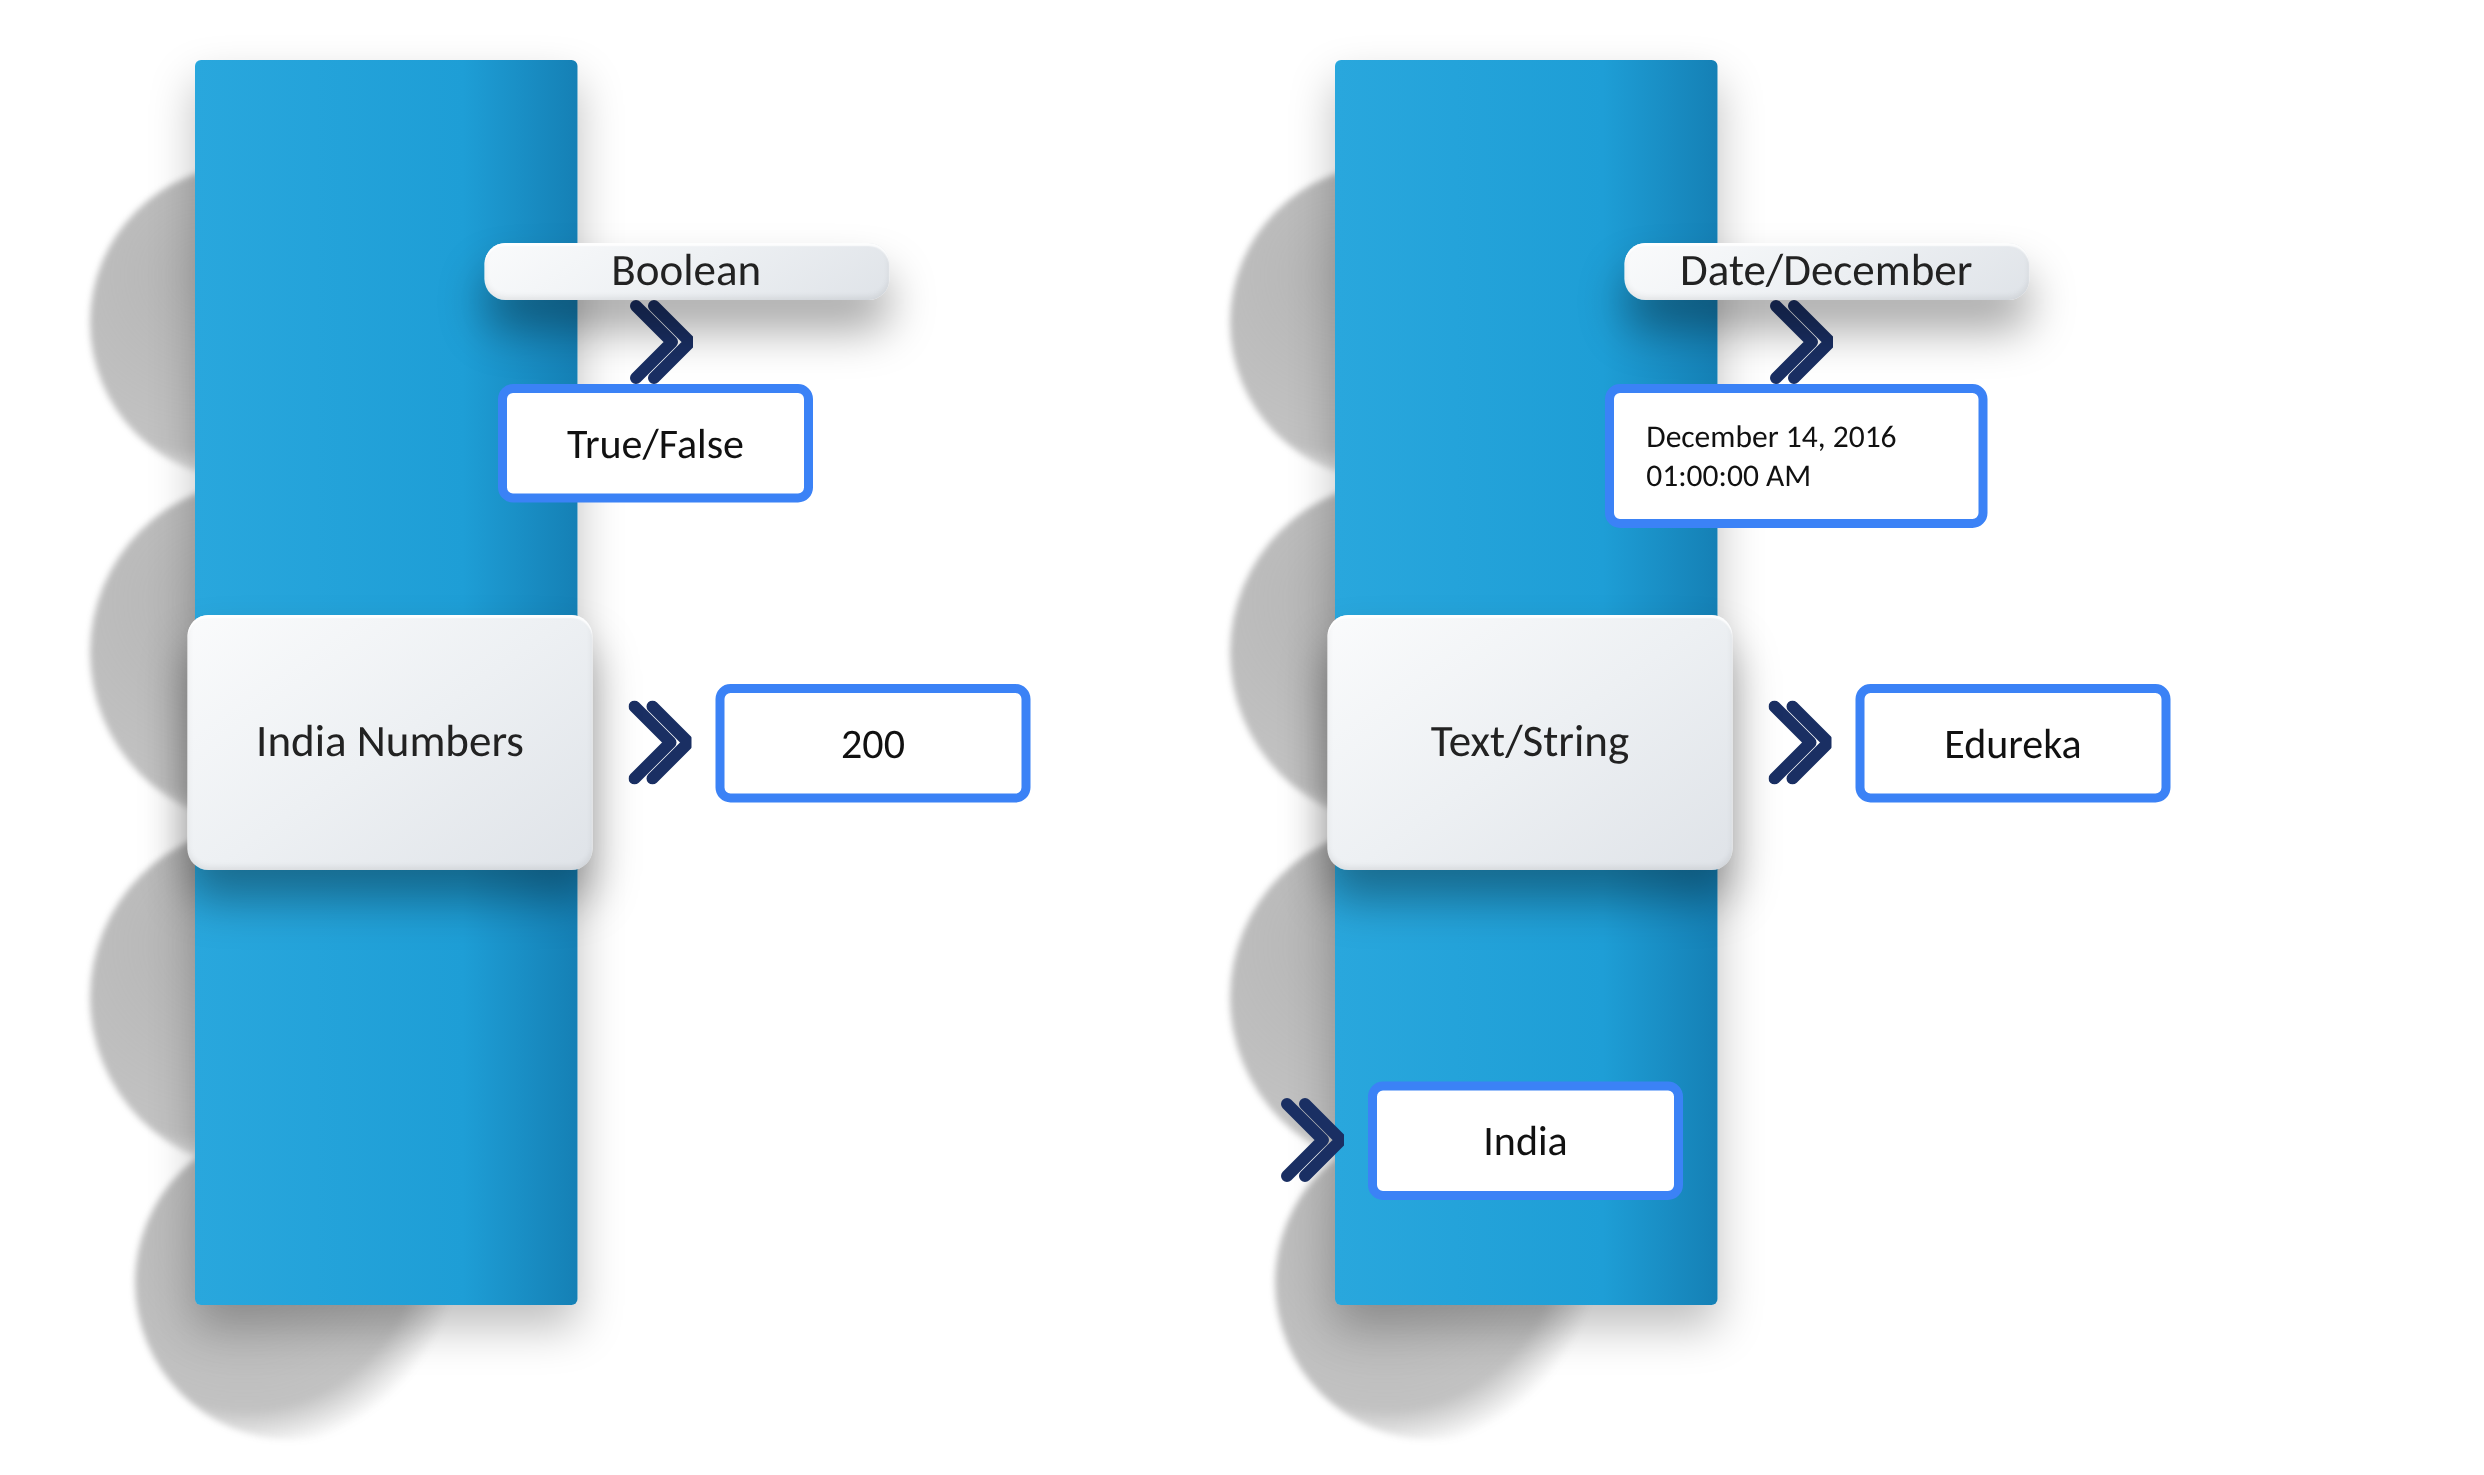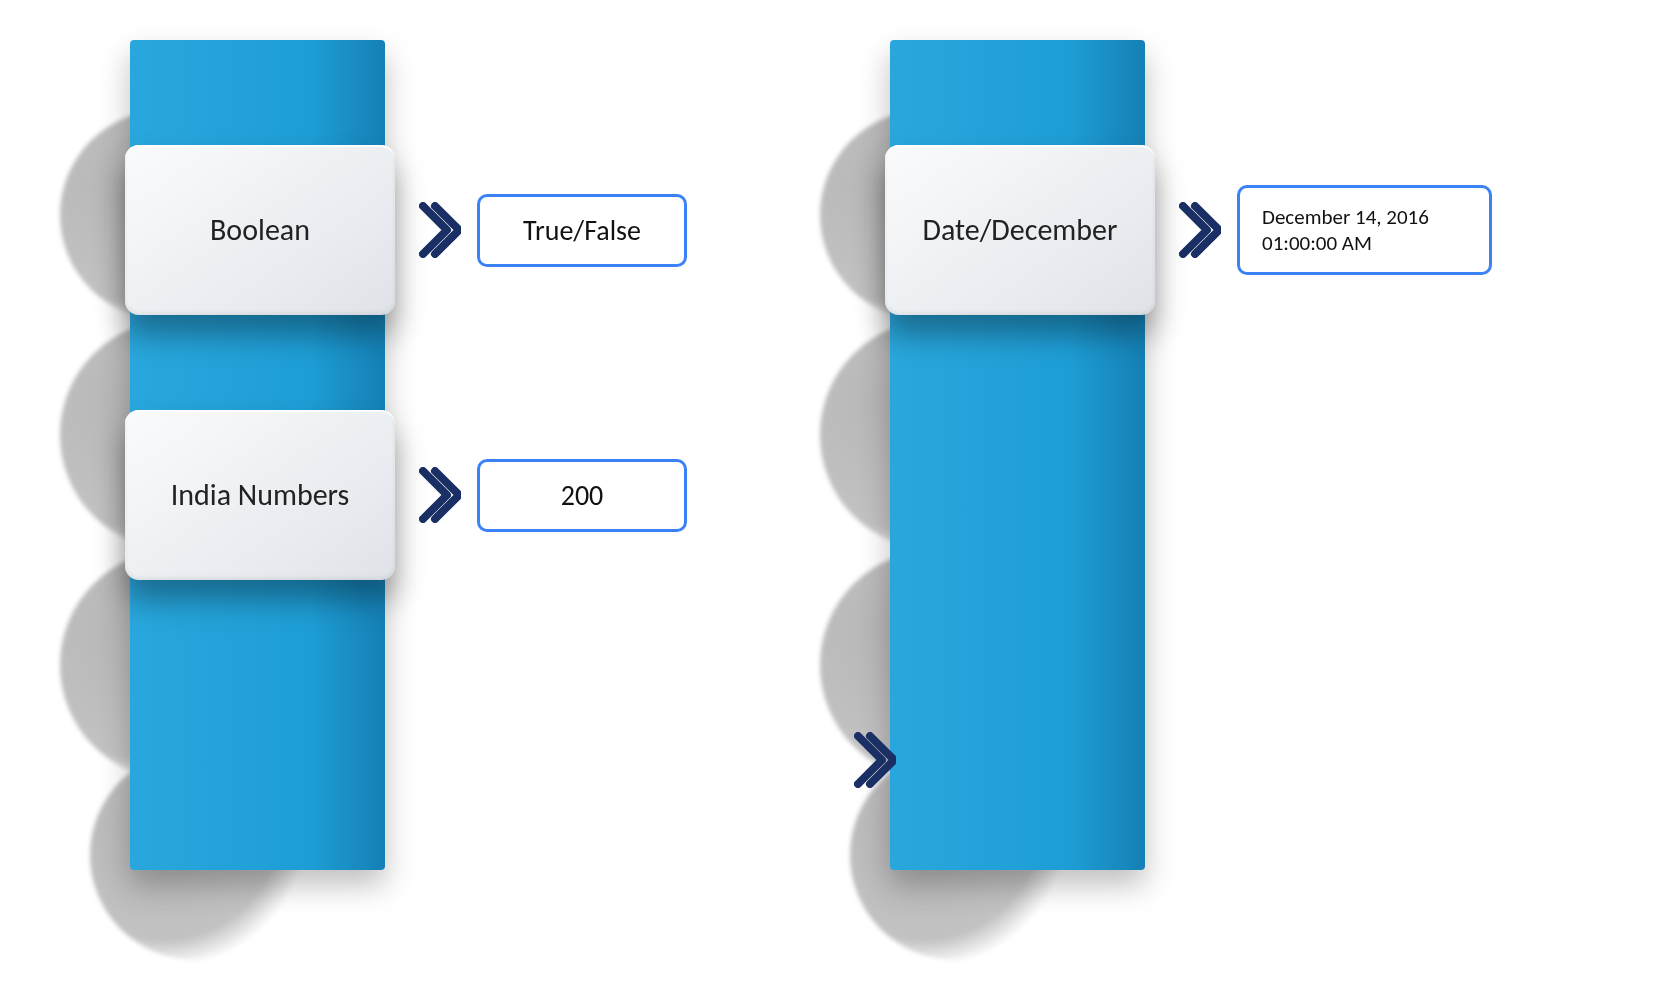--- a/index.html
+++ b/index.html
@@ -58,21 +58,21 @@
   
   .row {
     position: absolute;
     left: 0;
     width: 720px;
     height: 170px;
     z-index: 2;
     display: flex;
     align-items: center;
   }
-  .row.r1 { top: 105px; }
+  .row.r1 { top: 122px; flex-direction: column; }
   .row.r2 { top: 370px; }
   .row.r3 { top: 635px; }
 
   .card {
     position: relative;
     width: 270px;
     height: 170px;
     margin-left: 55px;
     border-radius: 14px;
     background: linear-gradient(145deg, #fafbfc 0%, #edf0f3 50%, #dfe3e8 100%);
@@ -100,21 +100,21 @@
     align-items: center;
     justify-content: center;
   }
   .arrow svg { display: block; }
 
   .value-box {
     margin-left: 14px;
     min-width: 210px;
     max-width: 255px;
     padding: 16px 22px;
-    border: 3px solid #3b82f6;
+    border: 6px solid #3b82f6;
     border-radius: 10px;
     background: #ffffff;
     display: flex;
     align-items: center;
     justify-content: center;
     text-align: left;
   }
   .value-text {
     font-size: 28px;
     color: #111;
@@ -187,21 +187,37 @@
     <div class="arrow">
       <svg width="42" height="56" viewBox="0 0 42 56">
           <path d="M4 4 L28 28 L4 52 M16 4 L40 28 L16 52" fill="none" stroke="#1a2f63" stroke-width="8" stroke-linecap="round" stroke-linejoin="round"></path>
         </svg>
     </div>
     <div class="value-box small">
       <span class="value-text">December 14, 2016 01:00:00 AM</span>
     </div>
   </div>
 
+  <div class="row r2">
+    <div class="card">
+      <span class="card-label">Text/String</span>
+    </div>
+    <div class="arrow">
+      <svg width="42" height="56" viewBox="0 0 42 56">
+          <path d="M4 4 L28 28 L4 52 M16 4 L40 28 L16 52" fill="none" stroke="#1a2f63" stroke-width="8" stroke-linecap="round" stroke-linejoin="round"></path>
+        </svg>
+    </div>
+    <div class="value-box">
+      <span class="value-text">Edureka</span>
+    </div>
+  </div>
 
   <div class="row r3">
     <div class="arrow">
       <svg width="42" height="56" viewBox="0 0 42 56">
           <path d="M4 4 L28 28 L4 52 M16 4 L40 28 L16 52" fill="none" stroke="#1a2f63" stroke-width="8" stroke-linecap="round" stroke-linejoin="round"></path>
         </svg>
     </div>
+    <div class="value-box">
+      <span class="value-text">India</span>
+    </div>
   </div>
 </div>
 
 </body></html>

